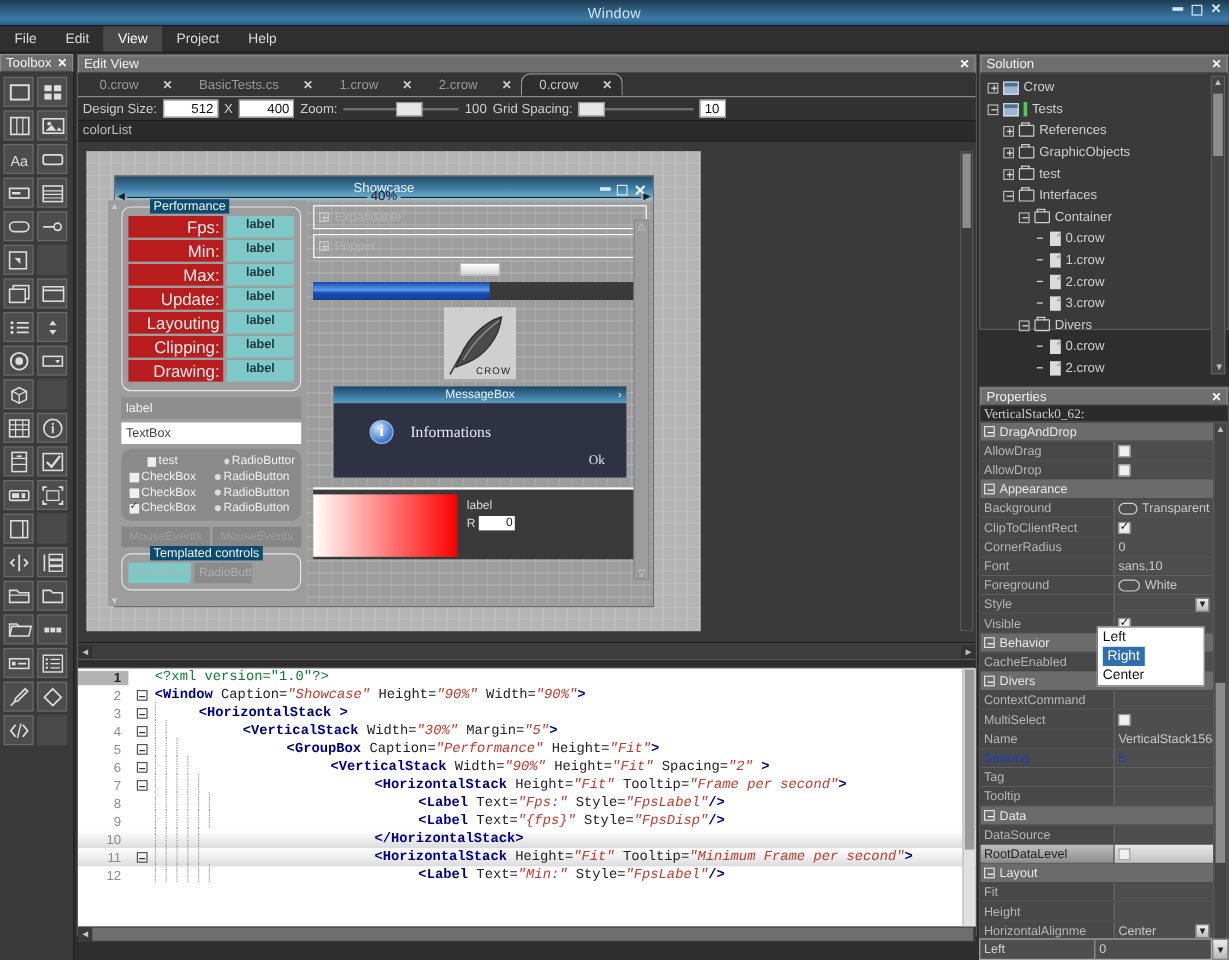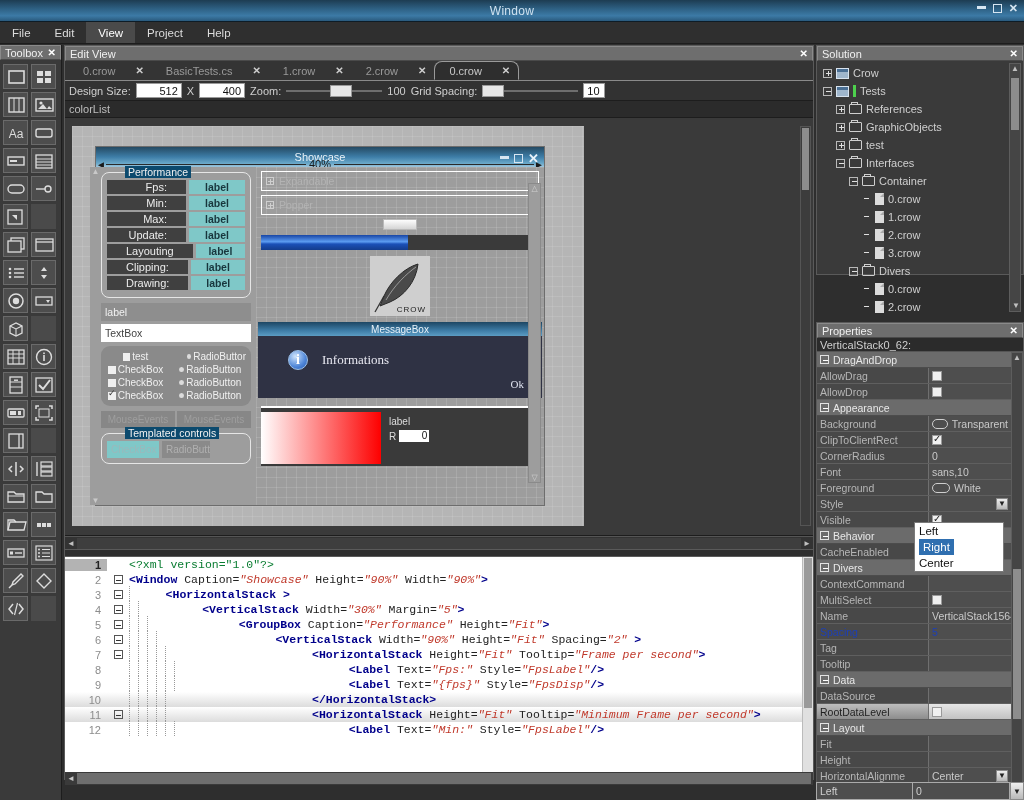--- a/index.html
+++ b/index.html
@@ -144,22 +144,22 @@
   .groupbox{
     border:1px solid #e6e6e6; border-radius:8px; padding:7px 5px 5px; position:relative;
     margin-bottom:5px;
   }
   .groupbox > .cap{
     position:absolute; top:-7px; left:23px; background:#0c4a6e; padding:0 3px;
     color:#f0f0f0; font-size:10.5px;
   }
   .perf-row{ display:flex; gap:3px; margin-bottom:2px; }
   .perf-k{
-    flex:1; background:#404040; color:#ececec; font-size:11px; text-align:right;
-    padding:1px 19px;
+    flex:1; background:#b91c1c; color:#ececec; font-size:14px; text-align:right;
+    padding:1px 3px;
   }
   .perf-v{
     width:56px; background:#7fc8c8; color:#18363d; font-weight:bold; font-size:10.5px;
     text-align:center; padding:1px 0;
   }
   .plainlabel{ background:#8e8e8e; color:#f2f2f2; font-size:10.5px; padding:3px 4px; margin-bottom:3px;}
   .textbox{ background:#fff; color:#444; font-size:10.5px; padding:3px 4px; margin-bottom:4px;}
   .chkpanel{
     background:#8a8a8a; border-radius:9px; padding:4px 5px; margin-bottom:5px;
   }
@@ -191,21 +191,21 @@
   .smallbtn{ width:34px; height:11px; background:linear-gradient(to bottom,#fdfdfd,#d4d4d4);
              border:1px solid #b9b9b9; margin:3px auto 5px; }
   .progress{ height:15px; background:#3a3a3a; margin:0 5px 6px; }
   .progress .bar{ height:100%; width:53%;
       background:linear-gradient(to bottom,#1846a5,#5c9cf2 45%,#1b50b8 60%,#143c8c); }
   .crowimg{
     width:60px; height:60px; background:#cfcfcf; margin:0 auto 6px; position:relative;
     display:block;
   }
   .crowimg .cw{ position:absolute; right:4px; bottom:2px; font-size:8px; color:#222; letter-spacing:1px;}
-  .msgbox{ margin:0 2px 8px; border:0; }
+  .msgbox{ margin:0 22px 8px; border:0; }
   .msgbox .hd{
     height:14px; background:linear-gradient(to bottom,#1d4663,#3d7ba5 60%,#5b9cc4);
     color:#e8f2f9; font-size:10px; display:flex; align-items:center; justify-content:center;
     position:relative;
   }
   .msgbox .hd .ar{ position:absolute; right:4px; font-size:9px;}
   .msgbox .bd{ background:#2f3244; height:62px; position:relative; }
   .msgbox .info{ position:absolute; left:30px; top:14px; display:flex; align-items:center; gap:14px;}
   .ibadge{
     width:20px; height:20px; border-radius:50%;
@@ -292,21 +292,21 @@
   .greenbar{ width:3px; height:12px; background:#4dd14d; flex:0 0 auto;}
   .tree-sb{ position:absolute; right:2px; top:2px; width:12px; height:249px; background:#454545;
             border:1px solid #5d5d5d; color:#c0c0c0; font-size:8px; text-align:center;}
   .tree-sb .th{ position:absolute; left:1px; top:14px; width:8px; height:52px; background:#8d8d8d;}
 
   .properties{
     position:absolute; left:816px; top:322px; width:208px; height:478px;
     background:#3a3a3a; border:1px solid #5a5a5a;
   }
   .prop-name{ height:14px; background:#2b2b2b; color:#cfcfcf; font-size:11px; padding:0 3px;
-              display:flex; align-items:center; border-bottom:1px solid #555;}
+              display:flex; align-items:center; border-bottom:1px solid #555;font-family:Liberation Serif, serif;}
   .prop-list{ position:relative; height:447px; overflow:hidden; }
   .pgroup{ display:flex; align-items:center; gap:4px; height:16px; background:#6b6b6b;
            color:#e8e8e8; font-size:10.5px; padding-left:3px; border-bottom:1px solid #4c4c4c;
            width:194px;}
   .pgroup .exp{ width:9px; height:9px; border:1px solid #e2e2e2; position:relative;}
   .pgroup .exp:before{ content:""; position:absolute; left:1.5px; top:3.5px; width:5px; height:1px; background:#fff;}
   .prow{ display:flex; height:16px; border-bottom:1px solid #5f5f5f; width:194px; }
   .prow .pk{ width:112px; background:#484848; color:#b6b6b6; font-size:10.5px;
              padding:0 3px; display:flex; align-items:center; border-right:1px solid #6f6f6f;
              overflow:hidden; white-space:nowrap;}

